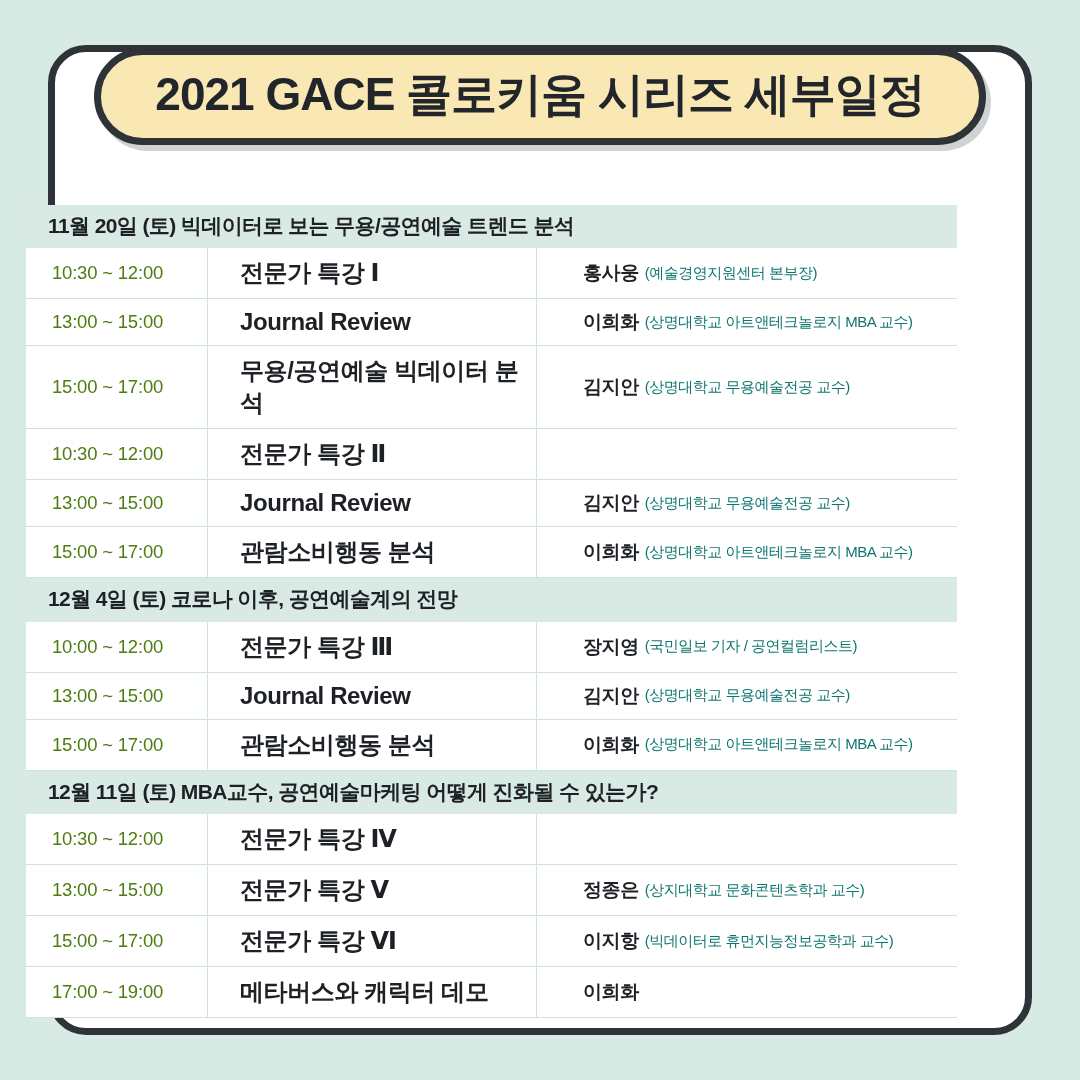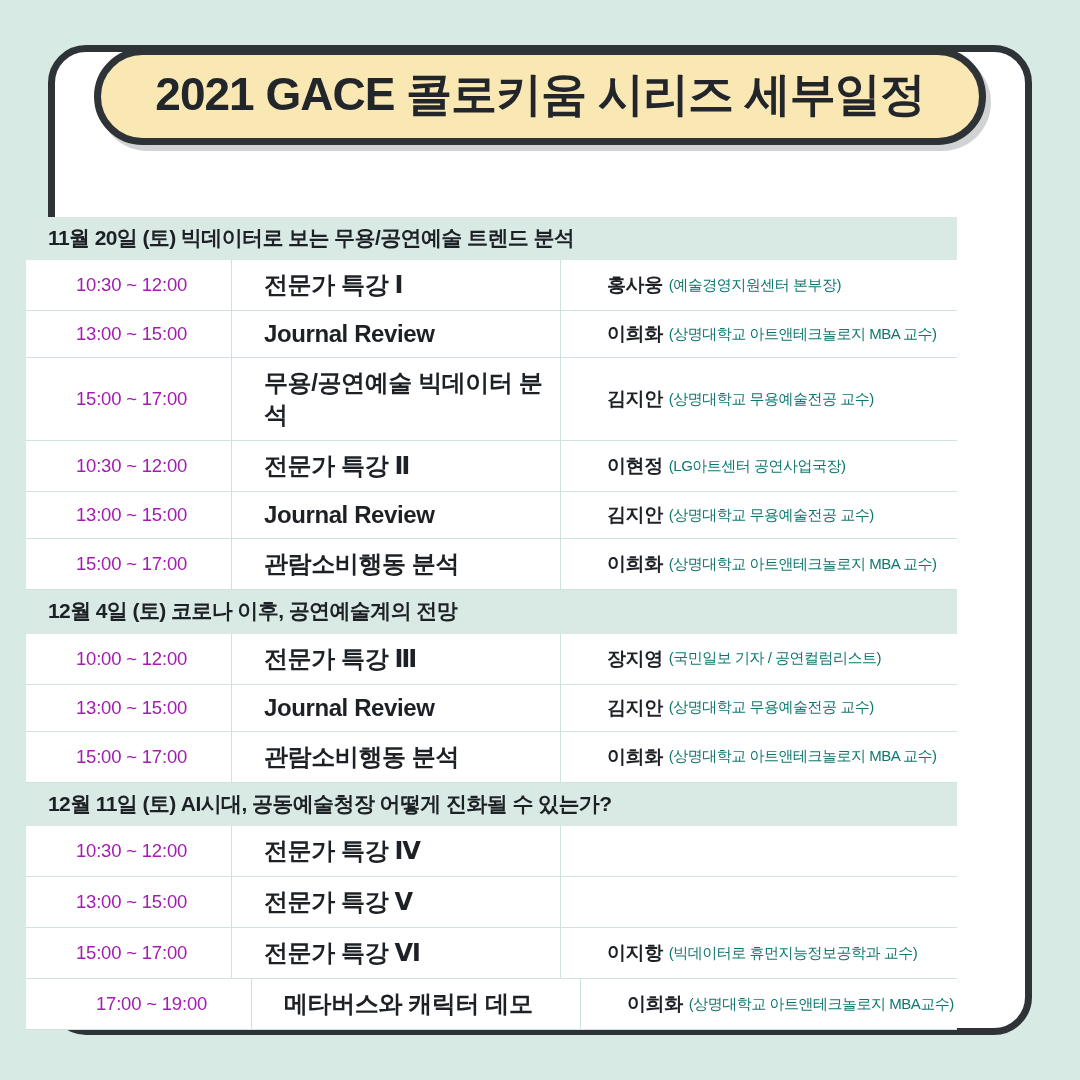--- a/index.html
+++ b/index.html
@@ -57,21 +57,21 @@
     color: #22262b;
     letter-spacing: -1px;
     white-space: nowrap;
     line-height: 1.2;
   }
 
   
   #schedule {
     position: absolute;
     left: 26px;
-    top: 217px;
+    top: 205px;
     width: 931px;
   }
 
   .section-header {
     background: #d9e9e4;
     padding: 7px 22px 8px 22px;
     font-size: 21px;
     font-weight: 700;
     color: #1d2125;
     letter-spacing: -0.6px;
@@ -81,35 +81,33 @@
 
   .row {
     display: flex;
     align-items: stretch;
     background: #ffffff;
     border-bottom: 1px solid #cfe3dd;
     box-sizing: border-box;
   }
   .section-block:last-child .row:last-child {
     border-bottom: 1px solid #cfe3dd;
-    padding-left: 20px;
   }
 
   .cell-time {
     width: 182px;
     flex: 0 0 182px;
     padding: 9px 0 9px 26px;
     font-size: 18.5px;
-    color: #a21caf;
+    color: #4d7c0f;
     letter-spacing: -0.2px;
     border-right: 1px solid #cfe3dd;
     display: flex;
     align-items: center;
     box-sizing: border-box;
-    margin-left: 24px;
   }
 
   .cell-topic {
     width: 329px;
     flex: 0 0 329px;
     padding: 9px 0 9px 32px;
     font-size: 24px;
     font-weight: 700;
     color: #1d2125;
     letter-spacing: -0.4px;
@@ -178,24 +176,20 @@
           <div class="cell-speaker">
             <span class="speaker-name">김지안</span>
             <span class="speaker-affil">(상명대학교 무용예술전공 교수)</span>
           </div>
         </div>
       </div>
       <div class="section-block">
         <div class="row">
           <div class="cell-time">10:30 ~ 12:00</div>
           <div class="cell-topic">전문가 특강 Ⅱ</div>
-          <div class="cell-speaker">
-            <span class="speaker-name">이현정</span>
-            <span class="speaker-affil">(LG아트센터 공연사업국장)</span>
-          </div>
         </div>
         <div class="row">
           <div class="cell-time">13:00 ~ 15:00</div>
           <div class="cell-topic">Journal Review</div>
           <div class="cell-speaker">
             <span class="speaker-name">김지안</span>
             <span class="speaker-affil">(상명대학교 무용예술전공 교수)</span>
           </div>
         </div>
         <div class="row">
@@ -228,40 +222,43 @@
         <div class="row">
           <div class="cell-time">15:00 ~ 17:00</div>
           <div class="cell-topic">관람소비행동 분석</div>
           <div class="cell-speaker">
             <span class="speaker-name">이희화</span>
             <span class="speaker-affil">(상명대학교 아트앤테크놀로지 MBA 교수)</span>
           </div>
         </div>
       </div>
       <div class="section-block">
-        <div class="section-header">12월 11일 (토) AI시대, 공동예술청장 어떻게 진화될 수 있는가?</div>
+        <div class="section-header">12월 11일 (토) MBA교수, 공연예술마케팅 어떻게 진화될 수 있는가?</div>
         <div class="row">
           <div class="cell-time">10:30 ~ 12:00</div>
           <div class="cell-topic">전문가 특강 Ⅳ</div>
         </div>
         <div class="row">
           <div class="cell-time">13:00 ~ 15:00</div>
           <div class="cell-topic">전문가 특강 Ⅴ</div>
+          <div class="cell-speaker">
+            <span class="speaker-name">정종은</span>
+            <span class="speaker-affil">(상지대학교 문화콘텐츠학과 교수)</span>
+          </div>
         </div>
         <div class="row">
           <div class="cell-time">15:00 ~ 17:00</div>
           <div class="cell-topic">전문가 특강 Ⅵ</div>
           <div class="cell-speaker">
             <span class="speaker-name">이지항</span>
             <span class="speaker-affil">(빅데이터로 휴먼지능정보공학과 교수)</span>
           </div>
         </div>
         <div class="row">
           <div class="cell-time">17:00 ~ 19:00</div>
           <div class="cell-topic">메타버스와 캐릭터 데모</div>
           <div class="cell-speaker">
             <span class="speaker-name">이희화</span>
-            <span class="speaker-affil">(상명대학교 아트앤테크놀로지 MBA교수)</span>
           </div>
         </div>
       </div>
     </div>
 </div>
 
 </body></html>

